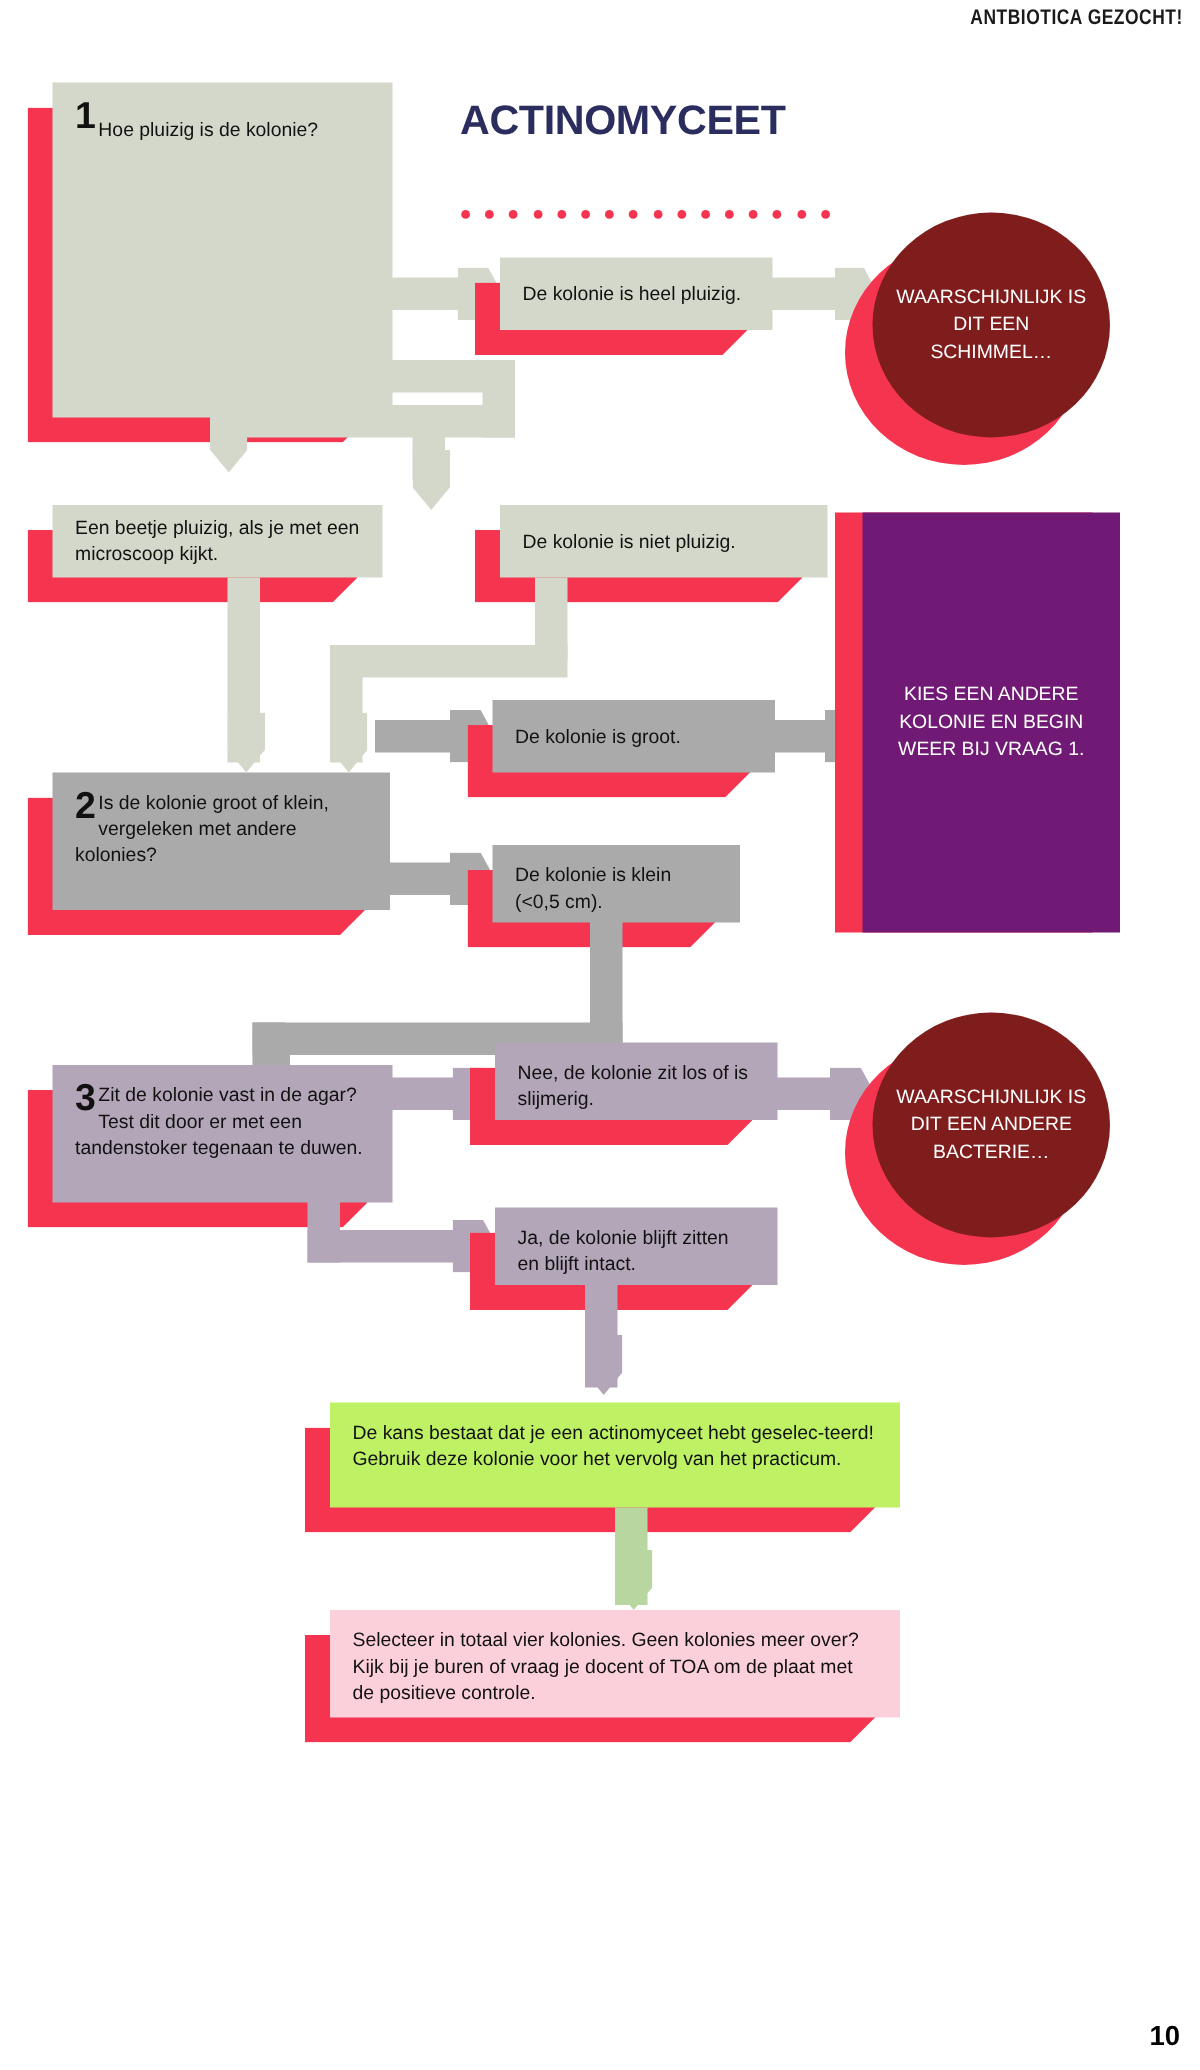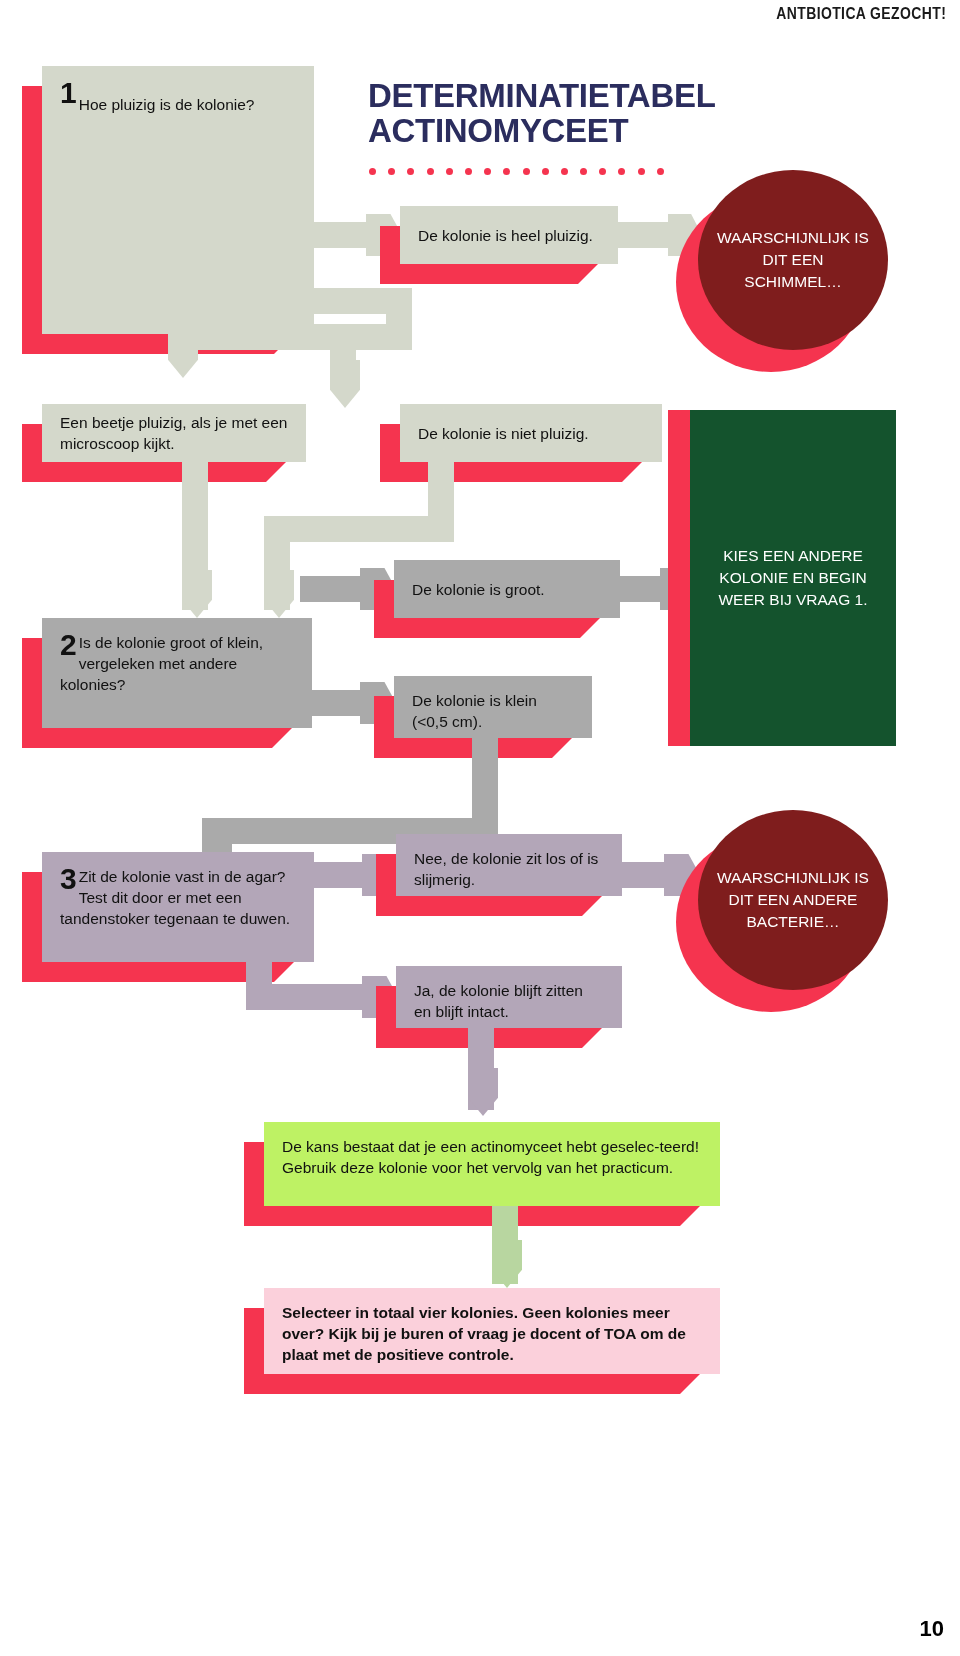--- a/index.html
+++ b/index.html
@@ -139,21 +139,21 @@
   .rect-node .rect-shadow {
     position: absolute;
     left: -22px; top: 0;
     width: 100%; height: 100%;
     background: #f5344f;
   }
   .rect-node .rect-face {
     position: absolute;
     left: 0; top: 0;
     width: 100%; height: 100%;
-    background: #14532d;
+    background: #701a75;
     display: flex;
     align-items: center;
     justify-content: center;
     text-align: center;
     color: #ffffff;
     font-size: 15.5px;
     line-height: 22px;
     box-sizing: border-box;
     padding: 0 14px;
   }
@@ -180,21 +180,20 @@
     font-size: 22px;
     color: #000000;
   }
 </style>
 </head>
 <body>
 
 <div id="header-title">ANTBIOTICA GEZOCHT!</div>
 
 <div id="main-title">
-  <div>DETERMINATIETABEL</div>
   <div>ACTINOMYCEET</div>
 </div>
 <div id="title-dots">
   <i></i>
     <i></i>
     <i></i>
     <i></i>
     <i></i>
     <i></i>
     <i></i>
@@ -334,18 +333,18 @@
 <div class="conn c-mauve arrow-down" style="left:468px; top:1068px; width:30px; height:48px;"></div>
 
 <div class="node fill-green" style="left:264px; top:1122px; width:456px; height:84px;">
   <div class="shadow"></div>
   <div class="face">De kans bestaat dat je een actinomyceet hebt geselec-teerd! Gebruik deze kolonie voor het vervolg van het practicum.</div>
 </div>
 
 <div class="conn c-green" style="left:492px; top:1206px; width:26px; height:78px;"></div>
 <div class="conn c-green arrow-down" style="left:492px; top:1240px; width:30px; height:48px;"></div>
 
-<div class="node fill-pink" style="left:264px; top:1288px; width:456px; height:86px;font-weight:bold;">
+<div class="node fill-pink" style="left:264px; top:1288px; width:456px; height:86px;">
   <div class="shadow"></div>
   <div class="face">Selecteer in totaal vier kolonies. Geen kolonies meer over? Kijk bij je buren of vraag je docent of TOA om de plaat met de positieve controle.</div>
 </div>
 
 <div id="page-number">10</div>
 
 </body></html>

